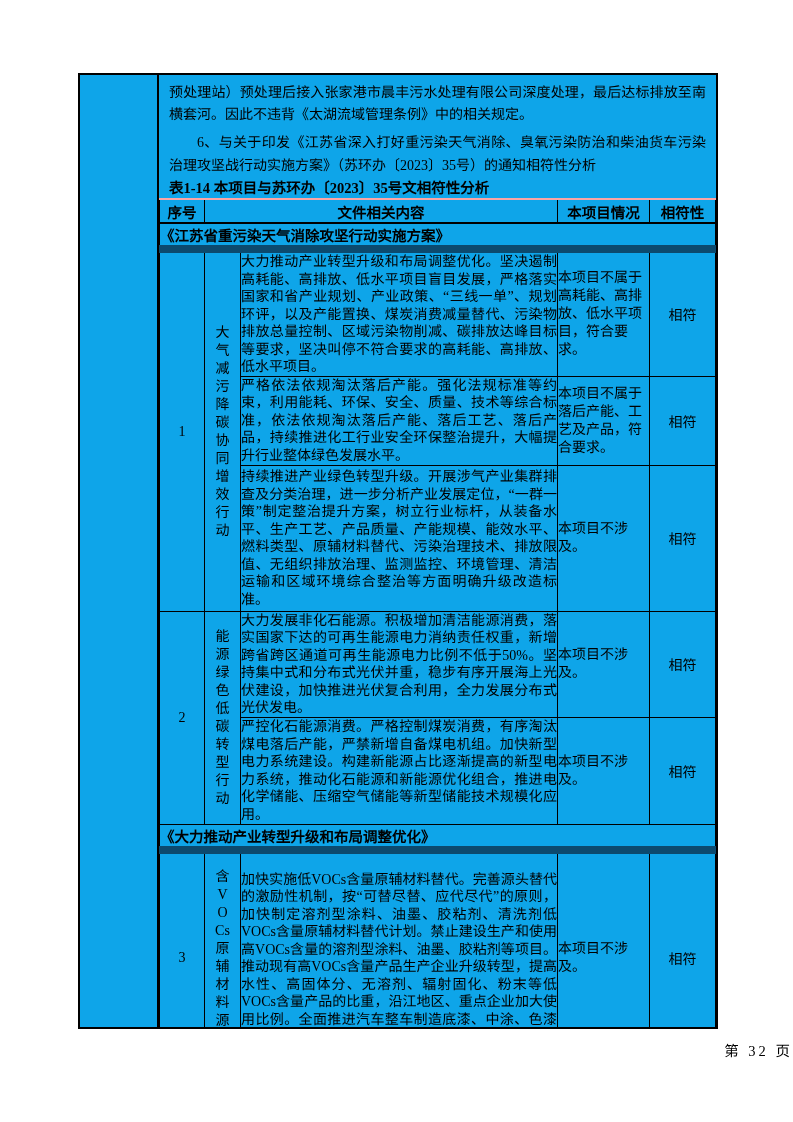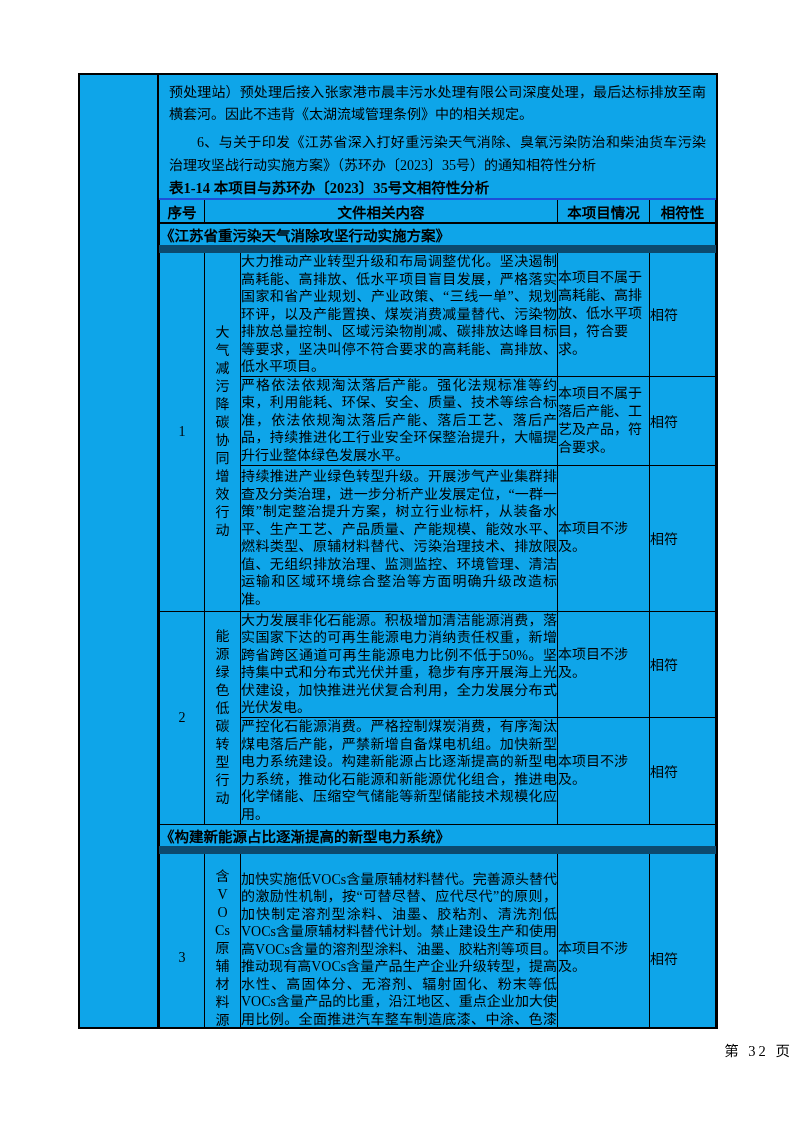--- a/index.html
+++ b/index.html
@@ -63,21 +63,21 @@
     border: 1px solid #000;
     padding: 0;
     overflow: hidden;
   }
   tr.thead td {
     font-weight: bold;
     text-align: center;
     vertical-align: middle;
     height: 24px;
     font-size: 14.5px;
-    border-top: 2px solid #1d4ed8;
+    border-top: 2px solid #fca5a5;
     border-bottom: 2px solid #000;
   }
   tr.section-row td {
     font-weight: bold;
     text-align: left;
     vertical-align: middle;
     height: 21px;
     font-size: 14.5px;
     border-bottom: 8px solid #0c4a6e;
   }
@@ -93,21 +93,21 @@
     text-align: justify;
     vertical-align: middle;
     line-height: 17.5px;
     padding: 2px 5px;
   }
   td.project {
     vertical-align: middle;
     line-height: 18px;
     padding: 2px 4px;
   }
-  td.conf { text-align: left; vertical-align: middle; }
+  td.conf { text-align: center; vertical-align: middle; }
   tr.rh1 { height: 122px; }
   tr.rh2 { height: 89px; }
   tr.rh3 { height: 146px; }
   tr.rh4 { height: 106px; }
   tr.rh5 { height: 107px; }
   tr.rh6 { height: 214px; }
   .footer {
     position: absolute;
     top: 1039px;
     left: 0; width: 100%;
@@ -195,21 +195,21 @@
         <td class="project">本项目不涉及。</td>
         <td class="conf">相符</td>
       </tr>
       <tr class="rh5">
         <td class="content">严控化石能源消费。严格控制煤炭消费，有序淘汰煤电落后产能，严禁新增自备煤电机组。加快新型电力系统建设。构建新能源占比逐渐提高的新型电力系统，推动化石能源和新能源优化组合，推进电化学储能、压缩空气储能等新型储能技术规模化应用。</td>
         <td class="project">本项目不涉及。</td>
         <td class="conf">相符</td>
       </tr>
 
       <tr class="section-row">
-        <td colspan="5">《构建新能源占比逐渐提高的新型电力系统》</td>
+        <td colspan="5">《大力推动产业转型升级和布局调整优化》</td>
       </tr>
 
       <tr class="rh6">
         <td class="seq">3</td>
         <td class="cat">含
 V
 O
 Cs
 原
 辅

